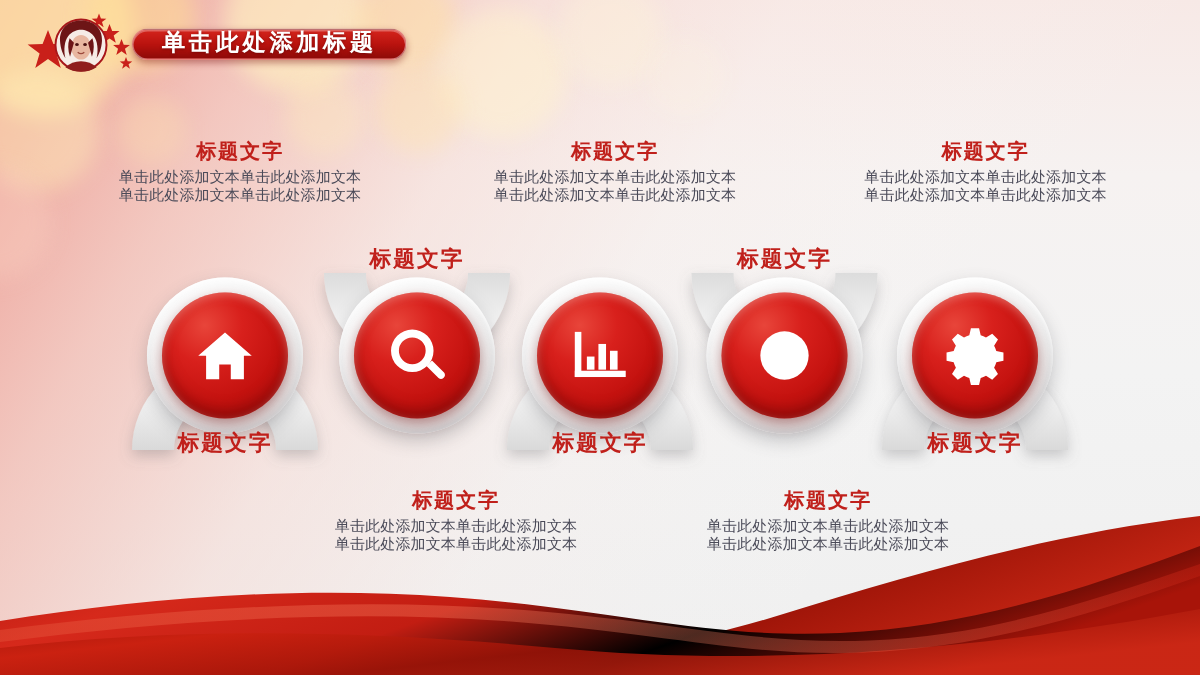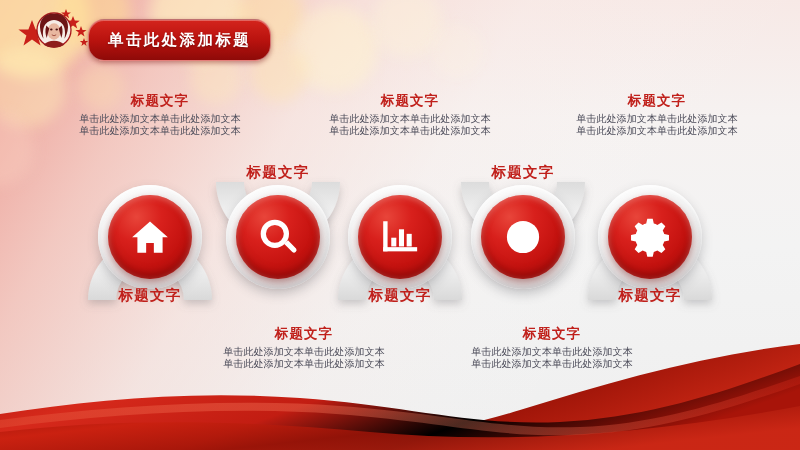--- a/index.html
+++ b/index.html
@@ -32,22 +32,22 @@
   .ribbon-wrap { position:absolute; left:0; bottom:0; width:800px; height:110px; }
 
   
   #header { position:absolute; left:0; top:0; width:800px; height:62px; }
 
   #logo-badge {
     position:absolute; left:18px; top:4px; width:78px; height:54px;
   }
   #title-pill {
     position:absolute; left:88px; top:19px;
-    height:42px; padding:0 19px;
-    display:flex; align-items:center; justify-content:center;
+    height:21px; padding:0 19px;
+    display:flex; align-items:flex-end; justify-content:center;
     border-radius:16px;
     background:linear-gradient(180deg,#d4241c 0%,#b8120e 52%,#8e0a08 100%);
     box-shadow:0 2px 5px rgba(120,10,10,0.42), inset 0 1px 0 rgba(255,255,255,0.30);
     border:1px solid rgba(255,255,255,0.42);
   }
   #title-pill .t {
     color:#ffffff; font-size:15.5px; font-weight:bold; letter-spacing:2.4px;
     white-space:nowrap;
     text-shadow:0 1px 2px rgba(90,5,5,0.6);
   }

